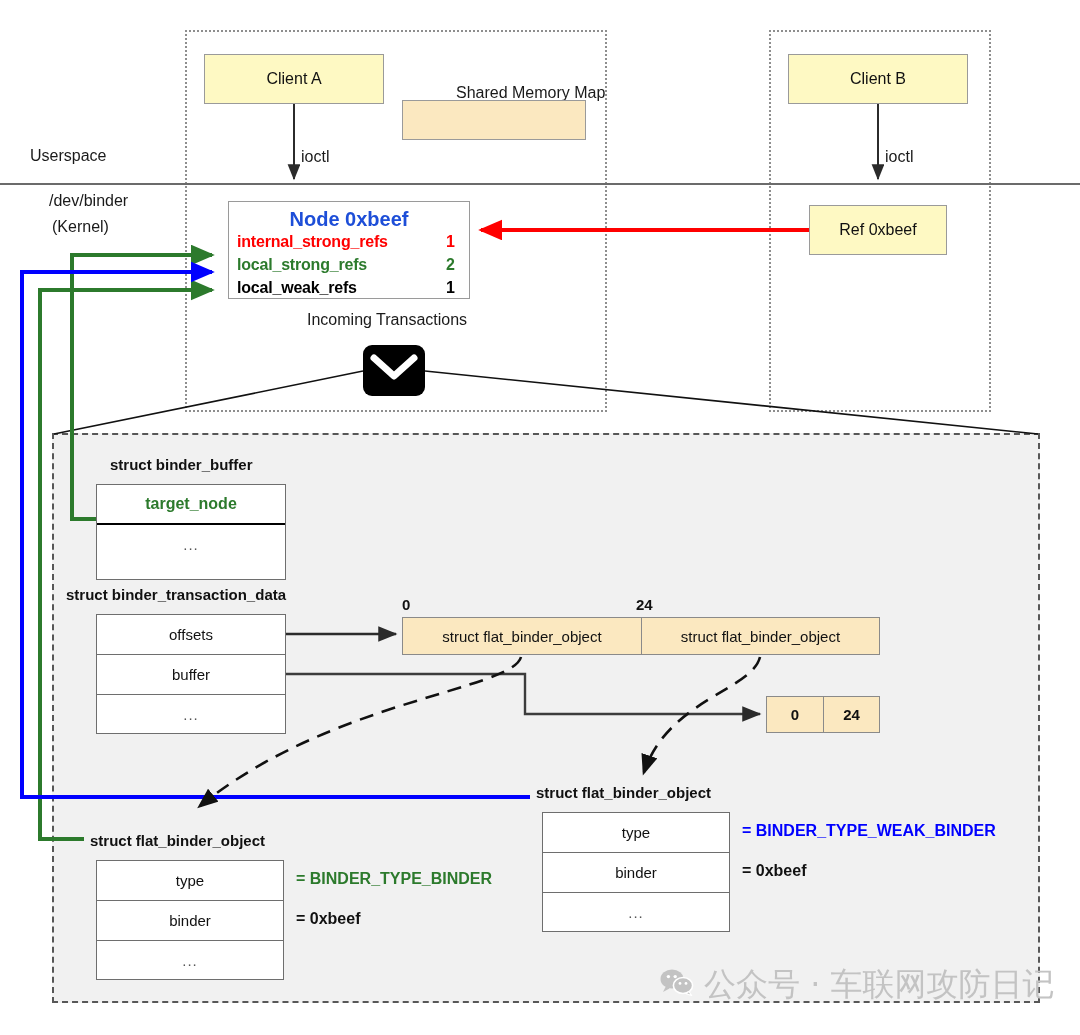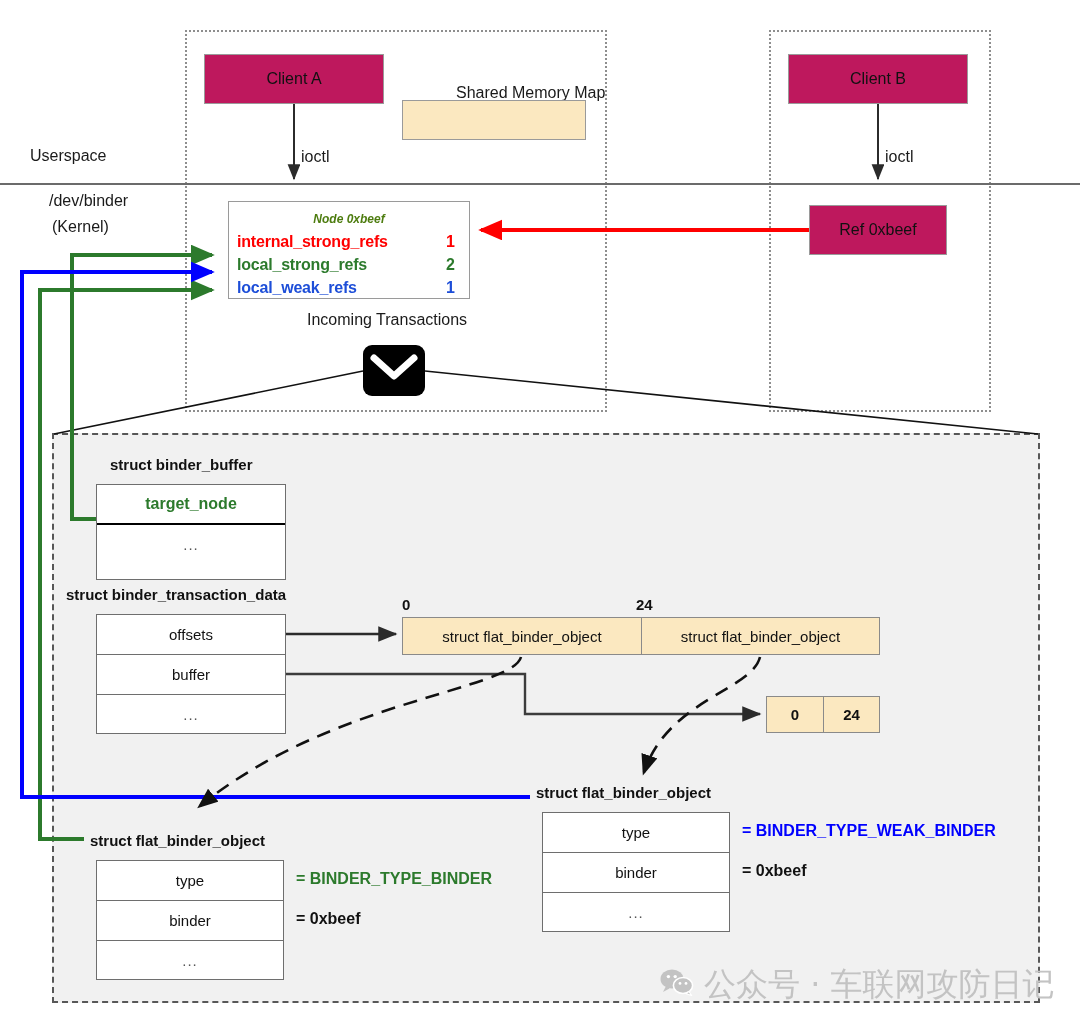--- a/index.html
+++ b/index.html
@@ -6,21 +6,21 @@
   body{
     font-family:"Liberation Sans","DejaVu Sans",sans-serif;
     width:1080px;height:1035px;position:relative;overflow:hidden;
     color:#1a1a1a;
   }
   #stage{position:absolute;left:0;top:0;width:1080px;height:1035px;}
   svg.layer{position:absolute;left:0;top:0;width:1080px;height:1035px;overflow:visible;pointer-events:none;}
 
   
   .wbox{
-    position:absolute;background:#be185d;border:1px solid #9a9a9a;
+    position:absolute;background:#fef9c3;border:1px solid #9a9a9a;
     display:flex;align-items:center;justify-content:center;
     font-size:16px;color:#111;box-sizing:border-box;
   }
   .tanbox{
     position:absolute;background:#fbe8c0;border:1px solid #9a9a9a;
     display:flex;align-items:center;justify-content:center;
     font-size:15px;color:#111;box-sizing:border-box;
   }
   .plainlabel{position:absolute;font-size:16px;color:#1a1a1a;white-space:nowrap;}
   .boldlabel{position:absolute;font-size:15px;font-weight:bold;color:#111;white-space:nowrap;}
@@ -32,30 +32,30 @@
   .dashregion{
     position:absolute;border:2px dashed #575757;box-sizing:border-box;background:#f1f1f1;
   }
 
   
   #node-box{
     position:absolute;background:#fff;border:1px solid #9a9a9a;box-sizing:border-box;
     padding-top:6px;
   }
   #node-box .ntitle{
-    text-align:center;font-weight:bold;font-size:12px;color:#4d7c0f;line-height:22px;font-style:italic;
+    text-align:center;font-weight:bold;font-size:20px;color:#1d4ed8;line-height:22px;
   }
   #node-box .nrow{
     display:flex;justify-content:space-between;align-items:center;
     padding:0 14px 0 8px;font-weight:bold;font-size:16px;line-height:23px;
   }
   #node-box .nrow .k{letter-spacing:-0.2px;}
   .c-red{color:#ff0000;}
   .c-green{color:#2c7a2c;}
-  .c-blue{color:#1d4ed8;}
+  .c-blue{color:#000000;}
 
   
   .struct{position:absolute;border:1px solid #6e6e6e;background:#fff;box-sizing:border-box;}
   .struct .fld{
     display:flex;align-items:center;justify-content:center;
     font-size:15px;color:#111;border-bottom:1px solid #6e6e6e;box-sizing:border-box;
   }
   .struct .fld:last-child{border-bottom:none;}
   .struct .fld.thick{border-bottom:2px solid #000;}
   .struct .fld.gname{color:#2c7a2c;font-weight:bold;font-size:16px;}

